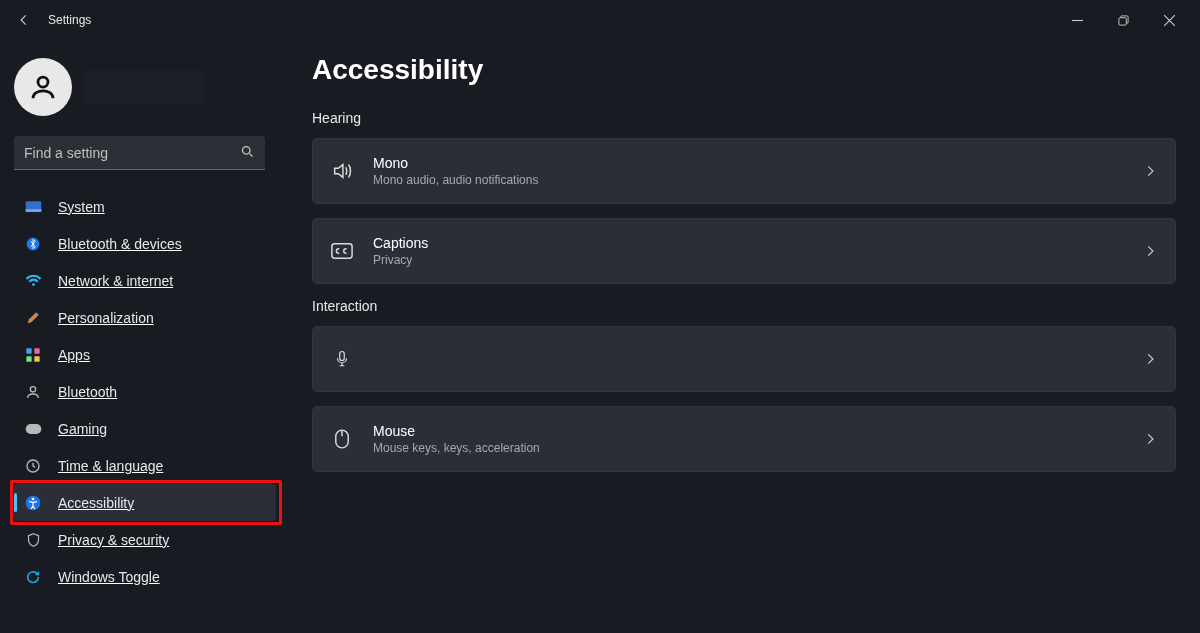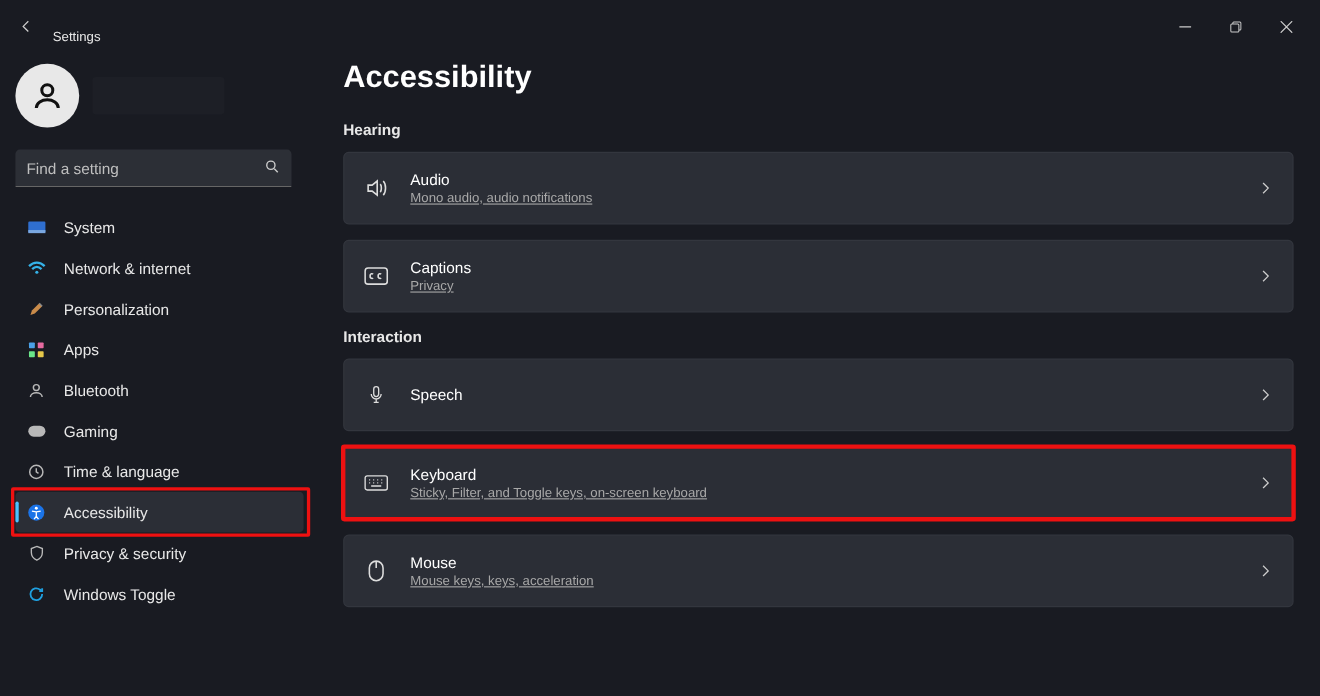--- a/index.html
+++ b/index.html
@@ -1,60 +1,60 @@
 <!DOCTYPE html>
 <html><head>
 <meta charset="utf-8">
 <style>
 * { margin: 0; padding: 0; box-sizing: border-box; font-family: "Segoe UI", sans-serif; }
 html, body { width: 1200px; height: 633px; background: #191b22; color: #fff; overflow: hidden; }
 
 
-.titlebar { display: flex; align-items: flex-end; height: 40px; padding: 0 8px; }
+.titlebar { display: flex; align-items: center; height: 40px; padding: 0 8px; }
 .titlebar .back { width: 32px; height: 32px; display: flex; align-items: center; justify-content: center; color: #ccc; }
 .titlebar .title { font-size: 12px; color: #e8e8e8; margin-left: 8px; }
 .titlebar .spacer { flex: 1; }
 .titlebar .winbtn { width: 46px; height: 32px; display: flex; align-items: center; justify-content: center; color: #ccc; }
 
 
 .layout { display: flex; height: calc(100% - 40px); }
 
 
 .sidebar { width: 290px; padding: 12px 14px 12px 14px; }
 .user-row { display: flex; align-items: center; gap: 12px; margin-bottom: 20px; margin-top: 6px; }
 .avatar { width: 58px; height: 58px; border-radius: 50%; background: #e8e8e8; display: flex; align-items: center; justify-content: center; }
 .avatar svg { width: 30px; height: 30px; fill: none; stroke: #111; stroke-width: 2.2; }
 .user-name-block { width: 120px; height: 34px; background: #1d1f26; border-radius: 3px; }
 
 .search-wrap { position: relative; margin-bottom: 18px; width: 251px; }
 .search-input { width: 100%; height: 34px; background: #2c2f36; border: none; border-bottom: 1px solid #666; color: #ccc; font-size: 14px; padding: 0 36px 0 10px; border-radius: 4px 4px 0 0; outline: none; }
 .search-input::placeholder { color: #bfbfbf; }
 .search-icon { position: absolute; right: 10px; top: 8px; color: #ccc; }
 
-.nav { list-style: none; }
+.nav { list-style: none; text-decoration: underline; }
 .nav-item { display: flex; align-items: center; gap: 16px; height: 37px; padding: 0 10px; border-radius: 4px; font-size: 14px; color: #e8e8e8; position: relative; cursor: pointer; }
 .nav-item.active { background: #2b2e36; }
 .nav-item.active::before { content: ""; position: absolute; left: 0; top: 9px; bottom: 9px; width: 3px; background: #4cc2ff; border-radius: 2px; }
 .nav-item .nav-icon { width: 18px; height: 18px; display: flex; align-items: center; justify-content: center; }
 
 
 .highlight-red { position: relative; }
 .highlight-red::after { content: ""; position: absolute; left: -4px; right: -6px; top: -4px; bottom: -4px; border: 3px solid #e11; border-radius: 2px; pointer-events: none; }
 
 
 .main { flex: 1; padding: 14px 24px 18px 22px; overflow-y: auto; }
 .page-title { font-size: 28px; font-weight: 600; margin-bottom: 24px; }
-.section-label { font-size: 14px; font-weight: 700; margin: 14px 0 12px 0; color: #e8e8e8; }
+.section-label { font-size: 14px; font-weight: 400; margin: 14px 0 12px 0; color: #e8e8e8; }
 
 .card { background: #2b2e36; border: 1px solid #33363e; border-radius: 5px; height: 66px; display: flex; align-items: center; padding: 0 18px; margin-bottom: 6px; cursor: pointer; }
 .card + .card { margin-top: 14px; }
 .card .card-icon { width: 22px; height: 22px; display: flex; align-items: center; justify-content: center; margin-right: 20px; color: #ddd; flex-shrink:0; }
 .card .card-text { flex: 1; }
 .card .card-title { font-size: 14px; color: #fff; }
-.card .card-sub { font-size: 12px; color: #a8a8a8; margin-top: 2px; text-decoration: underline; }
+.card .card-sub { font-size: 12px; color: #a8a8a8; margin-top: 2px; }
 .card .chevron { color: #ccc; }
 
 .card.hl::after { content: ""; position: absolute; left: -3px; right: -3px; top: -3px; bottom: -3px; border: 4px solid #e11; border-radius: 3px; pointer-events: none; }
 .card.hl { position: relative; }
 
 svg { display: block; }
 </style>
 </head>
 <body>
 
@@ -111,20 +111,29 @@
         <span class="nav-icon">
             <svg width="17" height="14" viewBox="0 0 24 18">
               <rect x="1" y="1" width="22" height="14" rx="1.5" fill="#2f6fd0"></rect>
               <rect x="1" y="12" width="22" height="4" fill="#7aa7e0"></rect>
             </svg>
           </span>
         <span>System</span>
       </li>
       <li class="nav-item">
         <span class="nav-icon">
+            <svg width="14" height="16" viewBox="0 0 24 24">
+              <circle cx="12" cy="12" r="11" fill="#1b74e8"></circle>
+              <path d="M8 7l8 10-4 3V4l4 3-8 10" stroke="#fff" stroke-width="1.6" fill="none"></path>
+            </svg>
+          </span>
+        <span>Bluetooth &amp; devices</span>
+      </li>
+      <li class="nav-item">
+        <span class="nav-icon">
             <svg width="17" height="14" viewBox="0 0 24 18">
               <path d="M2 6c6-6 14-6 20 0" stroke="#35b2e8" stroke-width="3" fill="none"></path>
               <path d="M6 10c4-4 8-4 12 0" stroke="#35b2e8" stroke-width="3" fill="none"></path>
               <circle cx="12" cy="14" r="2" fill="#35b2e8"></circle>
             </svg>
           </span>
         <span>Network &amp; internet</span>
       </li>
       <li class="nav-item">
         <span class="nav-icon">
@@ -208,21 +217,21 @@
     <div class="section-label">Hearing</div>
 
     <div class="card">
       <span class="card-icon">
           <svg width="22" height="22" viewBox="0 0 24 24" fill="none" stroke="currentColor" stroke-width="1.6">
             <path d="M4 9v6h4l5 4V5L8 9H4z"></path>
             <path d="M16 8c1.5 1.5 1.5 6.5 0 8M19 5c3 3 3 11 0 14"></path>
           </svg>
         </span>
       <div class="card-text">
-        <div class="card-title">Audio</div>
+        <div class="card-title">Mono</div>
         <div class="card-sub">Mono audio, audio notifications</div>
       </div>
       <span class="chevron">
           <svg width="14" height="14" viewBox="0 0 24 24" fill="none" stroke="currentColor" stroke-width="2">
             <path d="M9 4l8 8-8 8"></path>
           </svg>
         </span>
     </div>
 
     <div class="card">
@@ -246,46 +255,28 @@
     <div class="section-label">Interaction</div>
 
     <div class="card">
       <span class="card-icon">
           <svg width="18" height="22" viewBox="0 0 24 24" fill="none" stroke="currentColor" stroke-width="1.6">
             <rect x="9" y="2" width="6" height="12" rx="3"></rect>
             <path d="M6 11a6 6 0 0 0 12 0M12 17v4M9 21h6"></path>
           </svg>
         </span>
       <div class="card-text">
-        <div class="card-title">Speech</div>
-      </div>
-      <span class="chevron">
-          <svg width="14" height="14" viewBox="0 0 24 24" fill="none" stroke="currentColor" stroke-width="2">
-            <path d="M9 4l8 8-8 8"></path>
-          </svg>
-        </span>
-    </div>
-
-    <div class="card hl">
-      <span class="card-icon">
-          <svg width="22" height="16" viewBox="0 0 24 16" fill="none" stroke="currentColor" stroke-width="1.4">
-            <rect x="1" y="1" width="22" height="14" rx="2"></rect>
-            <path d="M5 5h1M9 5h1M13 5h1M17 5h1M5 8h1M9 8h1M13 8h1M17 8h1M7 11h10"></path>
-          </svg>
-        </span>
-      <div class="card-text">
-        <div class="card-title">Keyboard</div>
-        <div class="card-sub">Sticky, Filter, and Toggle keys, on-screen keyboard</div>
-      </div>
-      <span class="chevron">
-          <svg width="14" height="14" viewBox="0 0 24 24" fill="none" stroke="currentColor" stroke-width="2">
-            <path d="M9 4l8 8-8 8"></path>
-          </svg>
-        </span>
-    </div>
+      </div>
+      <span class="chevron">
+          <svg width="14" height="14" viewBox="0 0 24 24" fill="none" stroke="currentColor" stroke-width="2">
+            <path d="M9 4l8 8-8 8"></path>
+          </svg>
+        </span>
+    </div>
+
 
     <div class="card">
       <span class="card-icon">
           <svg width="16" height="22" viewBox="0 0 18 24" fill="none" stroke="currentColor" stroke-width="1.6">
             <rect x="2" y="2" width="14" height="20" rx="7"></rect>
             <path d="M9 2v7"></path>
           </svg>
         </span>
       <div class="card-text">
         <div class="card-title">Mouse</div>

